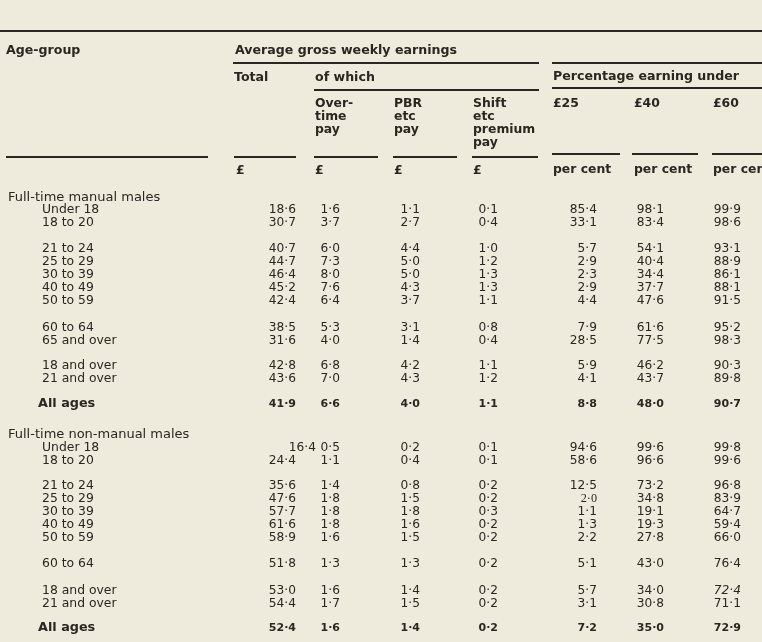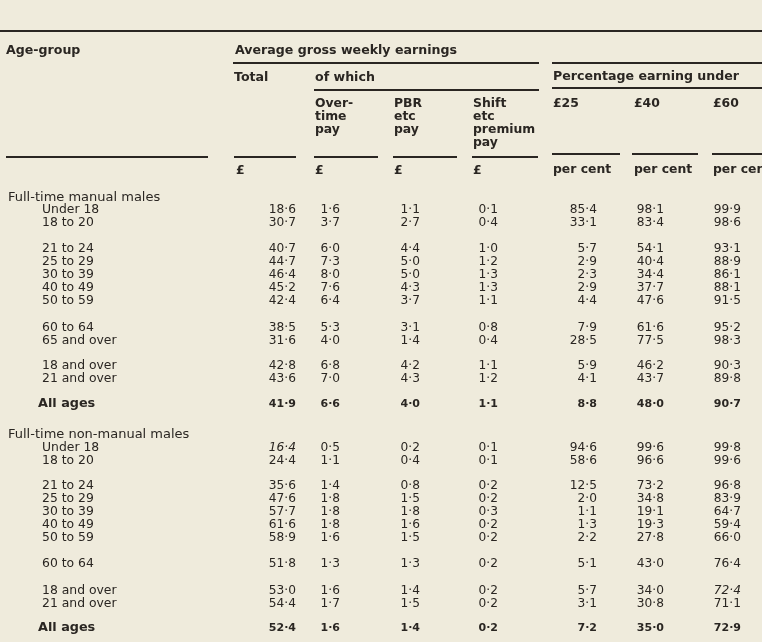--- a/index.html
+++ b/index.html
@@ -200,21 +200,21 @@
         <div class="num bold" style="top: 398px; right: 422px;">6·6</div>
         <div class="num bold" style="top: 398px; right: 342px;">4·0</div>
         <div class="num bold" style="top: 398px; right: 264px;">1·1</div>
         <div class="num bold" style="top: 398px; right: 165px;">8·8</div>
         <div class="num bold" style="top: 398px; right: 98px;">48·0</div>
         <div class="num bold" style="top: 398px; right: 21px;">90·7</div>
       </div>
       <div class="grp" style="top: 426px;">Full-time non-manual males</div>
       <div>
         <div class="age" style="top: 441px;">Under 18</div>
-        <div class="num" style="top: 441px; right: 466px; font-style: italic;">16·4</div>
+        <div class="num" style="top: 441px; right: 446px;">16·4</div>
         <div class="num" style="top: 441px; right: 422px;">0·5</div>
         <div class="num" style="top: 441px; right: 342px;">0·2</div>
         <div class="num" style="top: 441px; right: 264px;">0·1</div>
         <div class="num" style="top: 441px; right: 165px;">94·6</div>
         <div class="num" style="top: 441px; right: 98px;">99·6</div>
         <div class="num" style="top: 441px; right: 21px;">99·8</div>
       </div>
       <div>
         <div class="age" style="top: 454px;">18 to 20</div>
         <div class="num" style="top: 454px; right: 466px;">24·4</div>
@@ -234,21 +234,21 @@
         <div class="num" style="top: 479px; right: 165px;">12·5</div>
         <div class="num" style="top: 479px; right: 98px;">73·2</div>
         <div class="num" style="top: 479px; right: 21px;">96·8</div>
       </div>
       <div>
         <div class="age" style="top: 492px;">25 to 29</div>
         <div class="num" style="top: 492px; right: 466px;">47·6</div>
         <div class="num" style="top: 492px; right: 422px;">1·8</div>
         <div class="num" style="top: 492px; right: 342px;">1·5</div>
         <div class="num" style="top: 492px; right: 264px;">0·2</div>
-        <div class="num" style="top: 492px; right: 165px;">2·0</div>
+        <div class="num" style="top: 492px; right: 165px; font-family: Liberation Serif, serif;">2·0</div>
         <div class="num" style="top: 492px; right: 98px;">34·8</div>
         <div class="num" style="top: 492px; right: 21px;">83·9</div>
       </div>
       <div>
         <div class="age" style="top: 505px;">30 to 39</div>
         <div class="num" style="top: 505px; right: 466px;">57·7</div>
         <div class="num" style="top: 505px; right: 422px;">1·8</div>
         <div class="num" style="top: 505px; right: 342px;">1·8</div>
         <div class="num" style="top: 505px; right: 264px;">0·3</div>
         <div class="num" style="top: 505px; right: 165px;">1·1</div>

